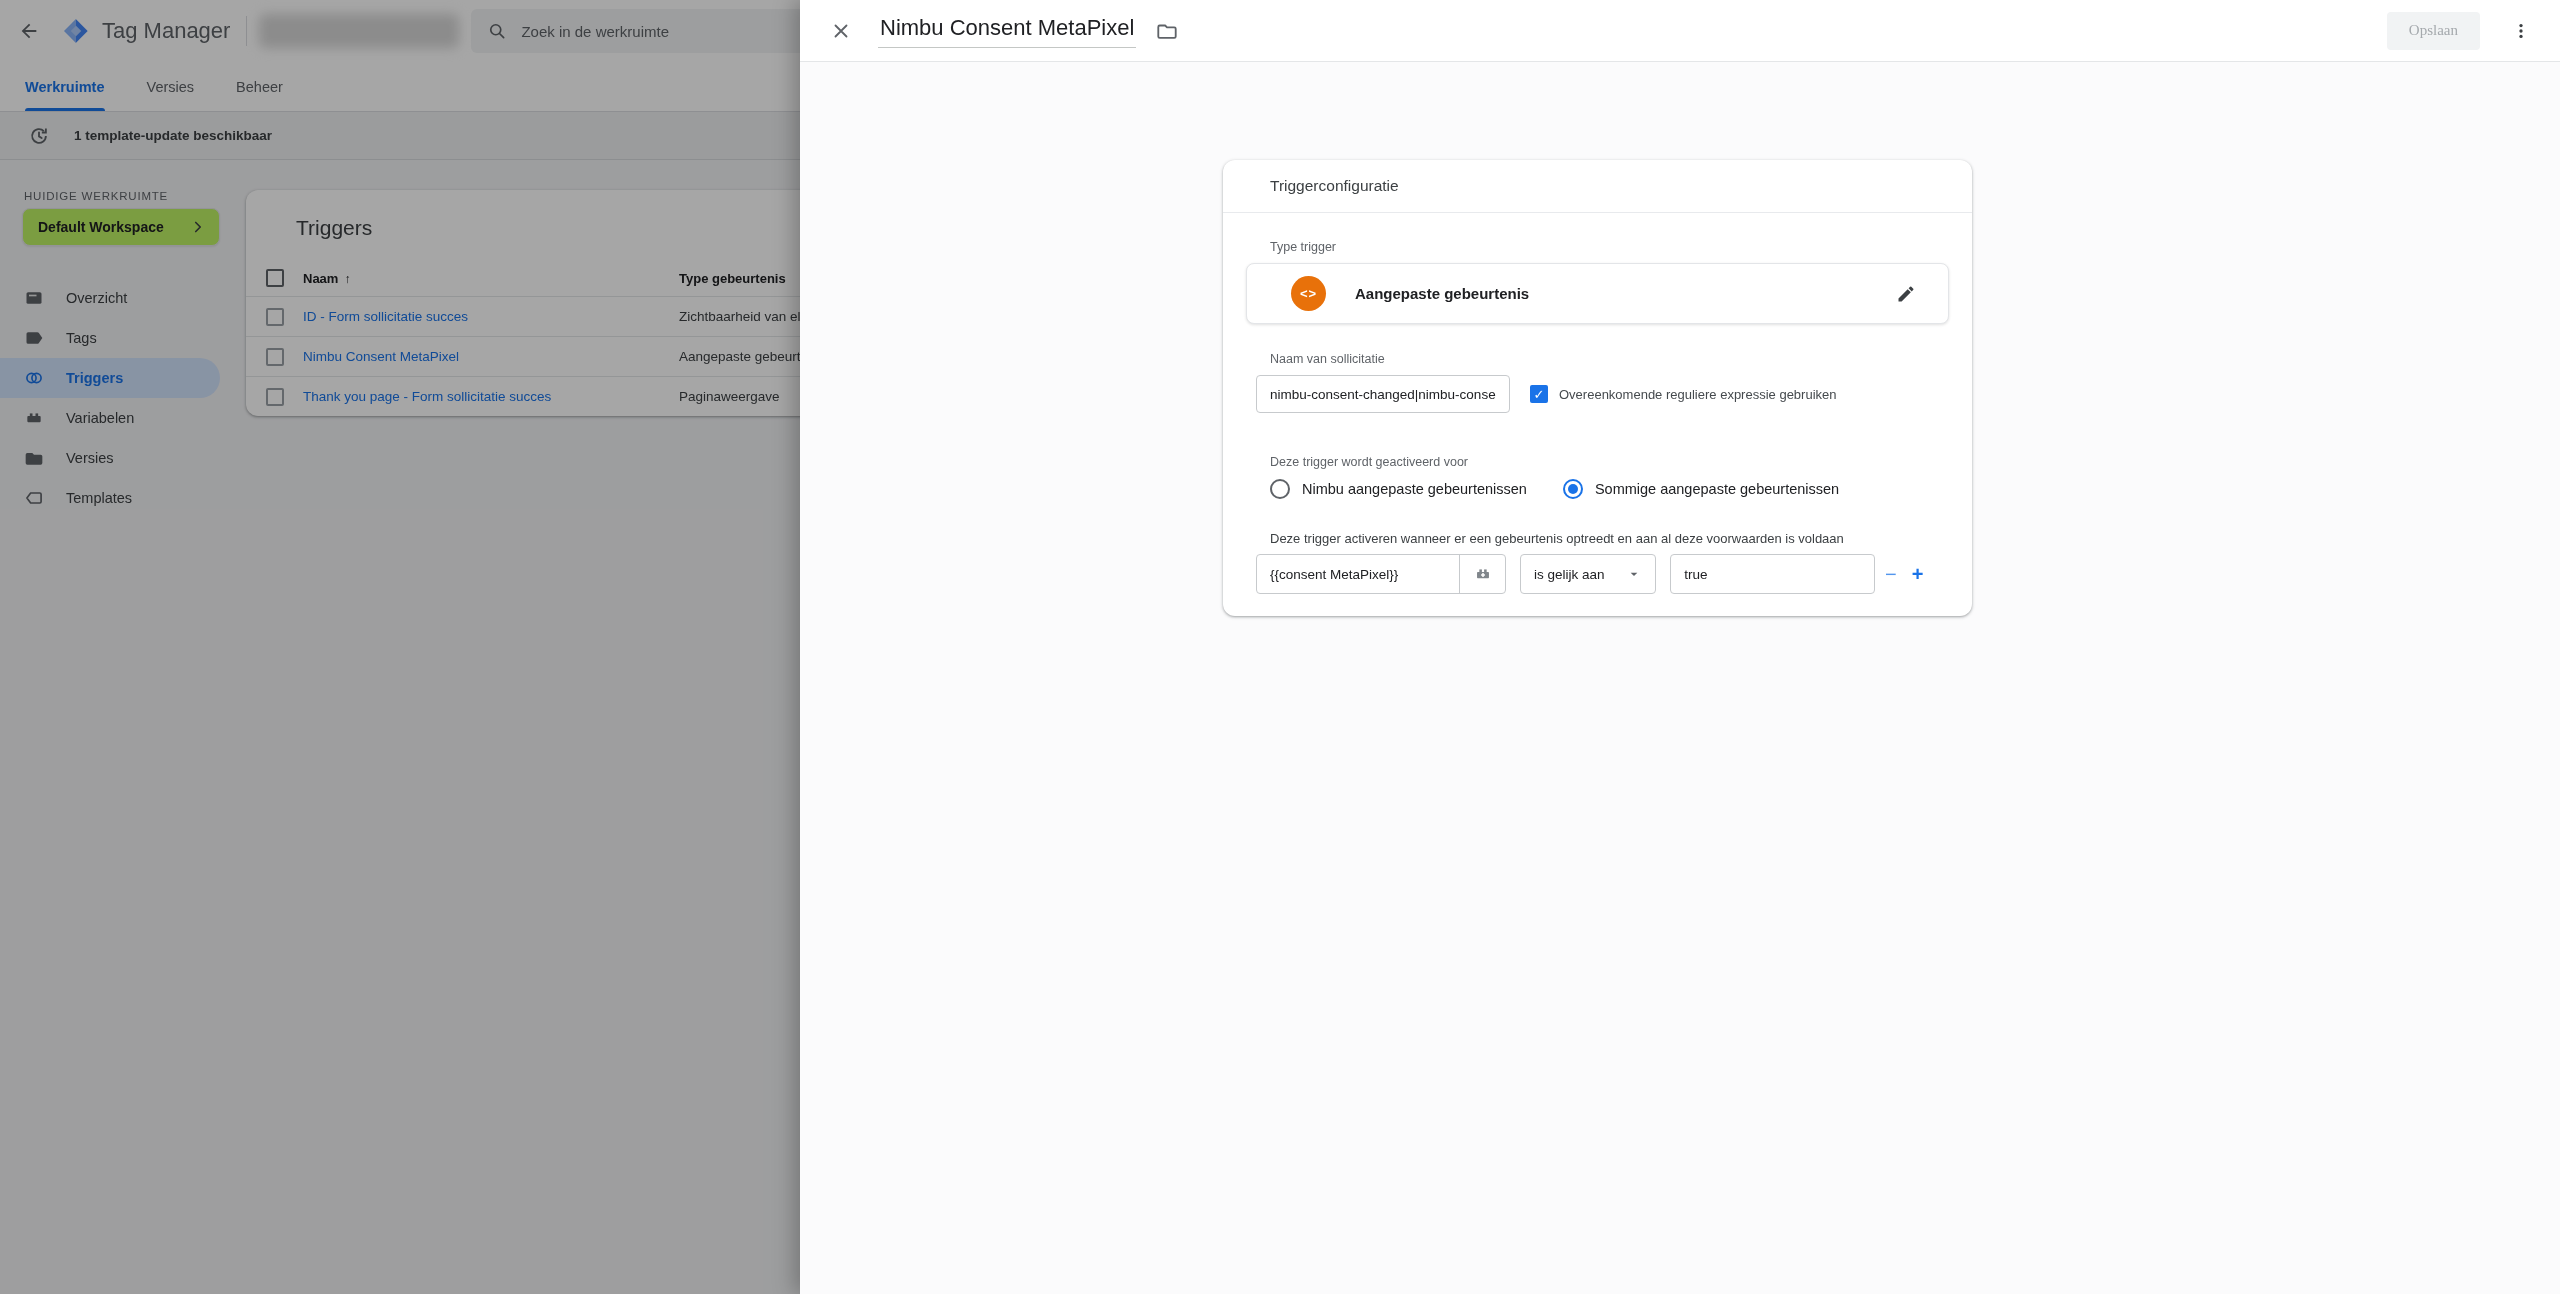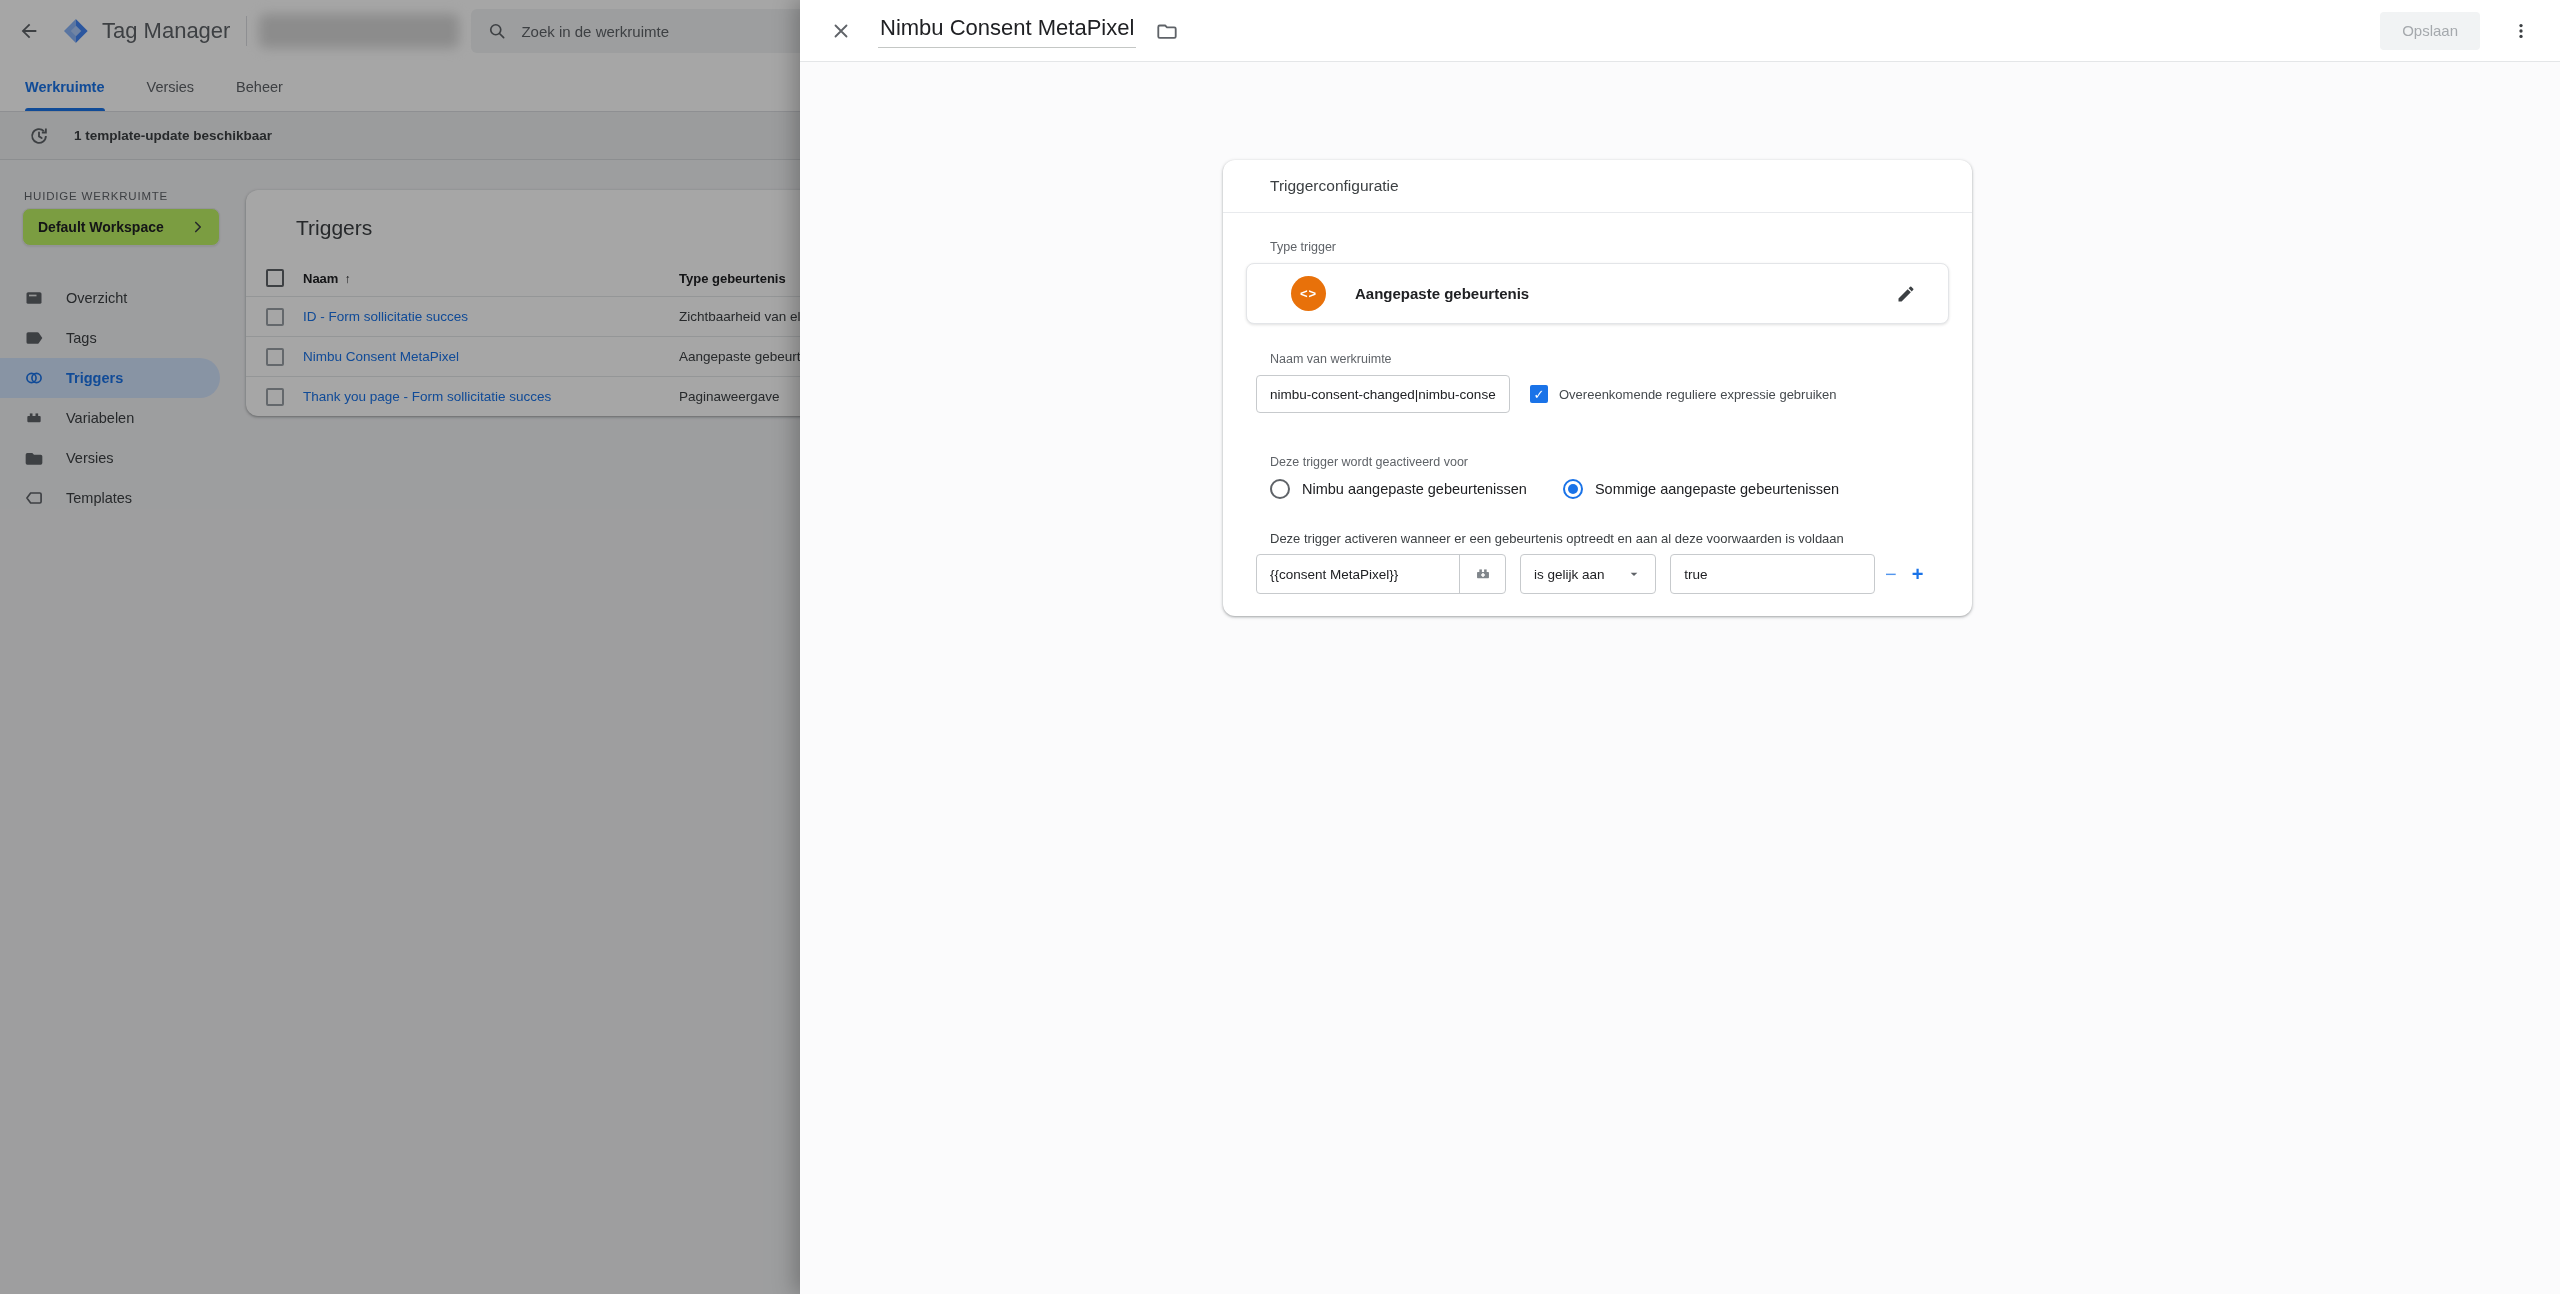--- a/index.html
+++ b/index.html
@@ -58,21 +58,21 @@
 
   
   .scrim { position:absolute; inset:0; background:rgba(0,0,0,.35); z-index:40; }
   .panel { position:absolute; left:800px; top:0; right:0; bottom:0; background:#fbfbfc; z-index:50; box-shadow:-6px 0 20px rgba(0,0,0,.25); }
 
   .panel-header { position:absolute; top:0; left:0; right:0; height:62px; background:#fff; border-bottom:1px solid #e4e6e8; display:flex; align-items:center; }
   .close-btn { margin-left:26px; width:30px; height:30px; display:flex; align-items:center; justify-content:center; cursor:pointer; color:#5f6368; }
   .title-field { margin-left:22px; min-width:230px; border-bottom:1px solid #c4c7c5; padding:2px 2px 6px; font-size:22px; color:#202124; cursor:text; }
   .folder-btn { margin-left:16px; width:30px; height:30px; display:flex; align-items:center; justify-content:center; cursor:pointer; color:#5f6368; }
   .ph-right { margin-left:auto; display:flex; align-items:center; }
-  .save-btn { height:38px; padding:0 22px; background:#f1f3f4; border:none; border-radius:4px; font-size:15px; color:#a5a9ad; font-family:Liberation Sans, sans-serif; cursor:default; }
+  .save-btn { height:38px; padding:0 22px; background:#f1f3f4; border:none; border-radius:4px; font-size:15px; color:#a5a9ad; font-family:Liberation Serif, serif; cursor:default; }
   .kebab-btn { margin:0 24px 0 26px; width:30px; height:30px; display:flex; align-items:center; justify-content:center; cursor:pointer; color:#3c4043; }
 
   .banner { position:absolute; left:423px; top:88px; width:914px; height:54px; background:#1b8039; border-radius:8px; display:flex; align-items:center; color:#fff; }
   .banner-text { margin-left:47px; font-size:15px; }
   .banner-action { margin-left:auto; margin-right:45px; font-size:14px; font-weight:bold; cursor:pointer; white-space:nowrap; }
 
   .config-card { position:absolute; left:423px; top:160px; width:749px; height:456px; background:#fff; border-radius:12px; box-shadow:0 1px 2px rgba(60,64,67,.3),0 1px 3px 1px rgba(60,64,67,.15); }
   .card-head { height:53px; border-bottom:1px solid #e8eaed; display:flex; align-items:center; padding:0 47px; font-size:15.5px; color:#3c4043; }
   .card-body { padding:0 47px; }
   .lbl { font-size:12.5px; color:#5f6368; }
@@ -276,21 +276,21 @@
       <div class="type-row">
         <div class="evt-circle">&lt;&gt;</div>
         <div class="type-value">Aangepaste gebeurtenis</div>
         <div class="edit-btn">
           <svg width="20" height="20" viewBox="0 0 24 24">
               <path d="M3 17.25V21h3.75L17.8 9.94l-3.75-3.75L3 17.25zM20.71 7.04a1 1 0 0 0 0-1.41l-2.34-2.34a1 1 0 0 0-1.41 0l-1.83 1.83 3.75 3.75 1.83-1.83z" fill="#3c4043"></path>
             </svg>
         </div>
       </div>
 
-      <div class="lbl evt">Naam van werkruimte</div>
+      <div class="lbl evt">Naam van sollicitatie</div>
       <div class="event-row">
         <input class="txt-input event-input" value="nimbu-consent-changed|nimbu-consent" style="">
         <span class="checkbox">✓</span>
         <span class="cb-label">Overeenkomende reguliere expressie gebruiken</span>
       </div>
 
       <div class="lbl fires">Deze trigger wordt geactiveerd voor</div>
       <div class="radio-row">
         <span class="radio"></span>
         <span class="radio-label">Nimbu aangepaste gebeurtenissen</span>

